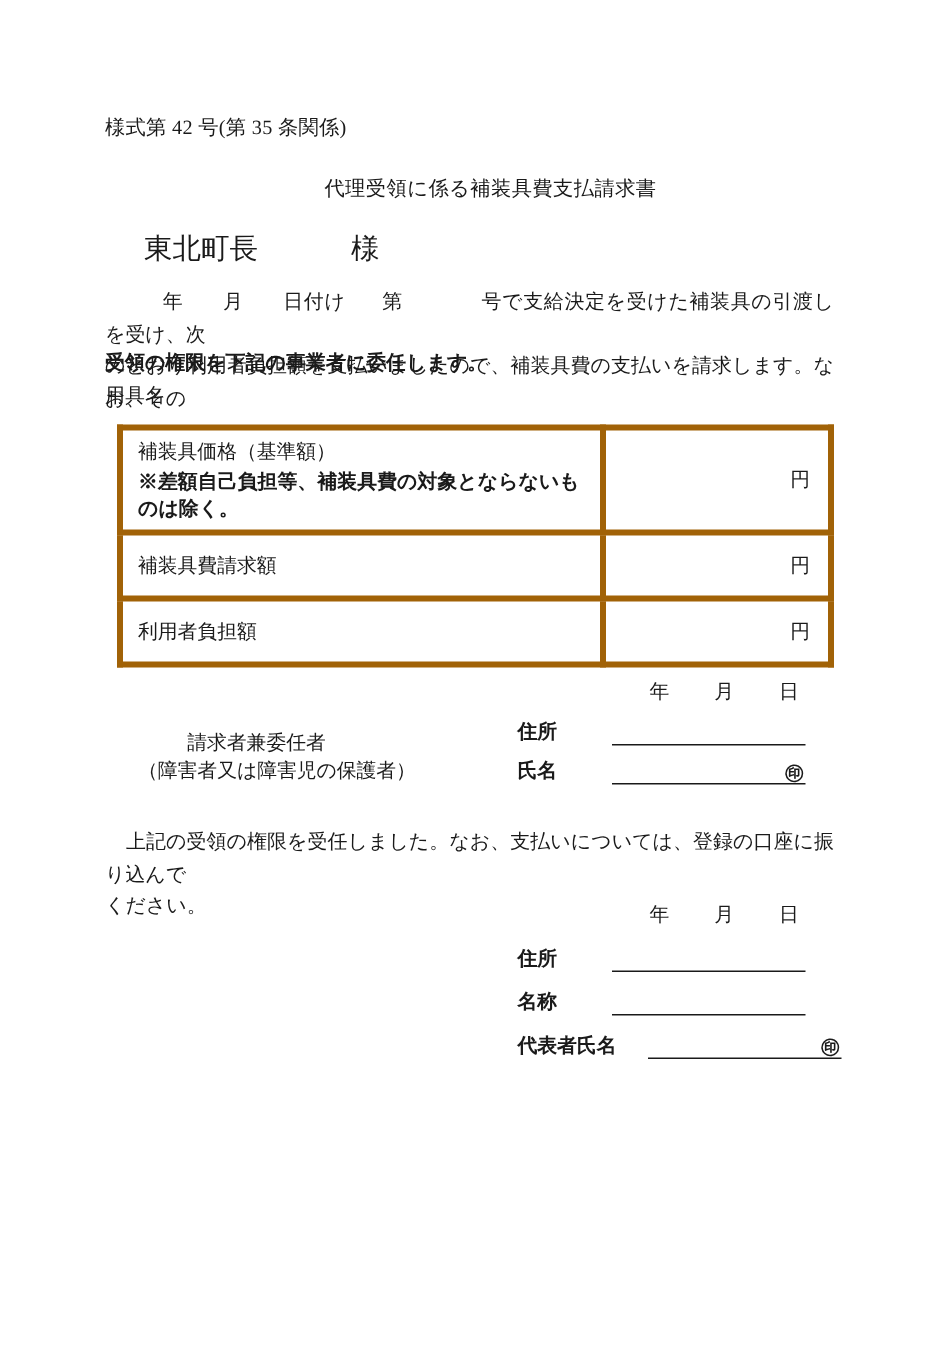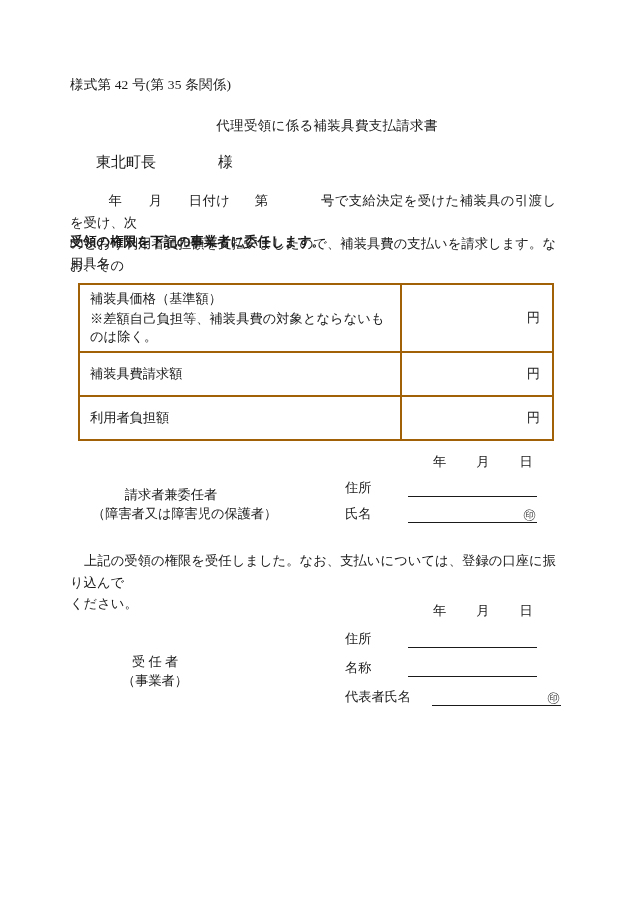--- a/index.html
+++ b/index.html
@@ -38,21 +38,21 @@
     text-align: center;
     font-size: 13.5px;
     letter-spacing: 0.3px;
     padding-left: 24px;
     box-sizing: border-box;
   }
 
   .addressee {
     left: 96px;
     top: 153px;
-    font-size: 15px;
+    font-size: 19px;
     text-align: center;
   }
   .addressee .gap {
     display: inline-block;
     width: 62px;
   }
 
   .body-para {
     left: 70px;
     top: 190px;
@@ -76,21 +76,21 @@
   
   .amount-table {
     left: 78px;
     top: 283px;
     width: 474px;
     border-collapse: collapse;
     table-layout: fixed;
     font-size: 13.2px;
   }
   .amount-table td {
-    border: 2px solid #a16207;
+    border: 4px solid #a16207;
     padding: 0;
     vertical-align: middle;
     height: 44px;
     box-sizing: border-box;
   }
   .amount-table td.label-cell {
     width: 322px;
     padding: 5px 8px 5px 10px;
   }
   .amount-table td.value-cell {
@@ -109,20 +109,21 @@
   }
   .spread::after {
     content: "";
     display: inline-block;
     width: 100%;
   }
   .note-line {
     display: block;
     margin-top: 2px;
     letter-spacing: 0.1px;
+    font-weight: bold;
   }
 
   
   .sig-block { position: absolute; }
 
   .date-line {
     font-size: 13.2px;
     white-space: nowrap;
   }
   .date-line .dgap { display: inline-block; width: 30px; }
@@ -132,20 +133,21 @@
     text-align: center;
     line-height: 19px;
     white-space: nowrap;
   }
 
   .field-row {
     font-size: 13.2px;
     white-space: nowrap;
     display: flex;
     align-items: flex-end;
+    font-weight: bold;
   }
   .field-label {
     width: 63px;
     display: inline-block;
     letter-spacing: 0;
   }
   .field-label.spread-2 {
     text-align: justify;
     text-align-last: justify;
   }
@@ -253,24 +255,20 @@
 
   <div class="abs mid-para">
     <span class="indent"></span><span>上記の受領の権限を受任しました。なお、支払いについては、登録の口座に振り込んで</span><br>
     <span>ください。</span>
   </div>
 
   <div class="sig-block" style="left:433px; top:601px;">
     <span class="date-line"><span>年</span><span class="dgap"></span><span>月</span><span class="dgap"></span><span>日</span></span>
   </div>
 
-  <div class="sig-block role-label" style="left:100px; top:652px; width:110px;">
-    <div>受 任 者</div>
-    <div>（事業者）</div>
-  </div>
 
   <div class="sig-block field-row" style="left:345px; top:630px;">
     <span class="field-label spread-2">住所</span>
       <span class="field-rule"><span></span></span>
   </div>
 
   <div class="sig-block field-row" style="left:345px; top:659px;align-items:center;">
     <span class="field-label spread-2">名称</span>
       <span class="field-rule"><span></span></span>
   </div>

